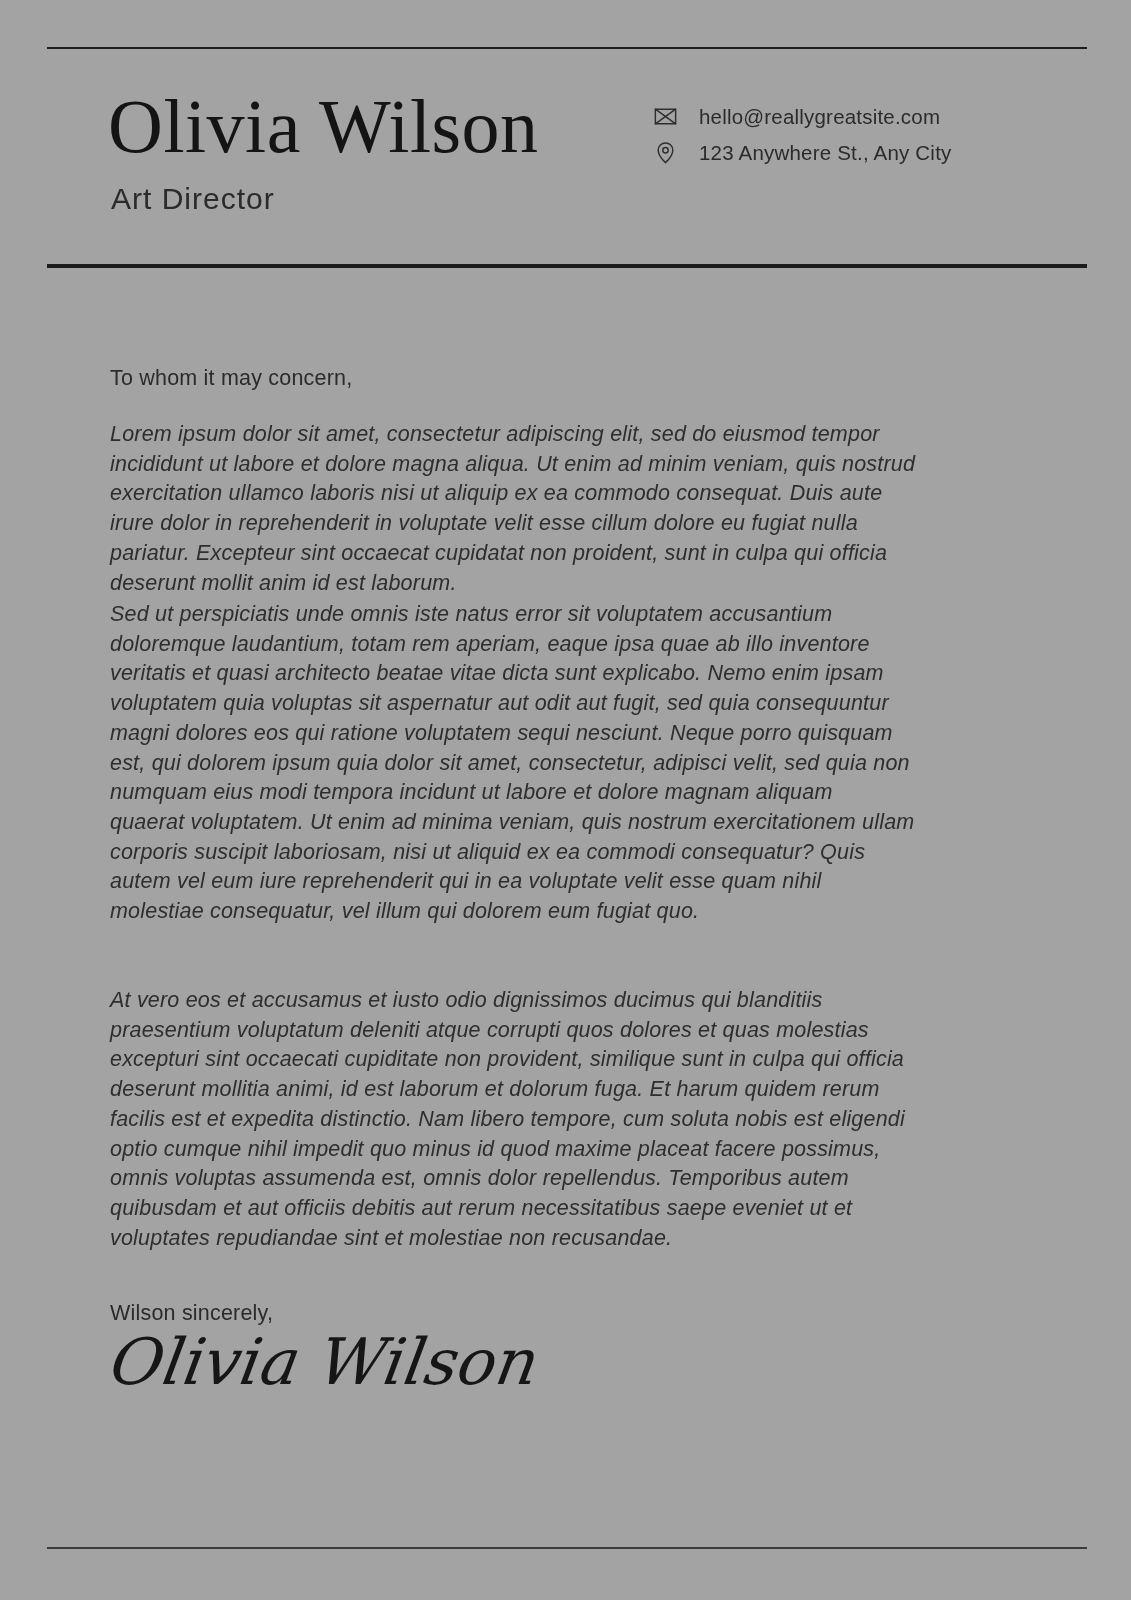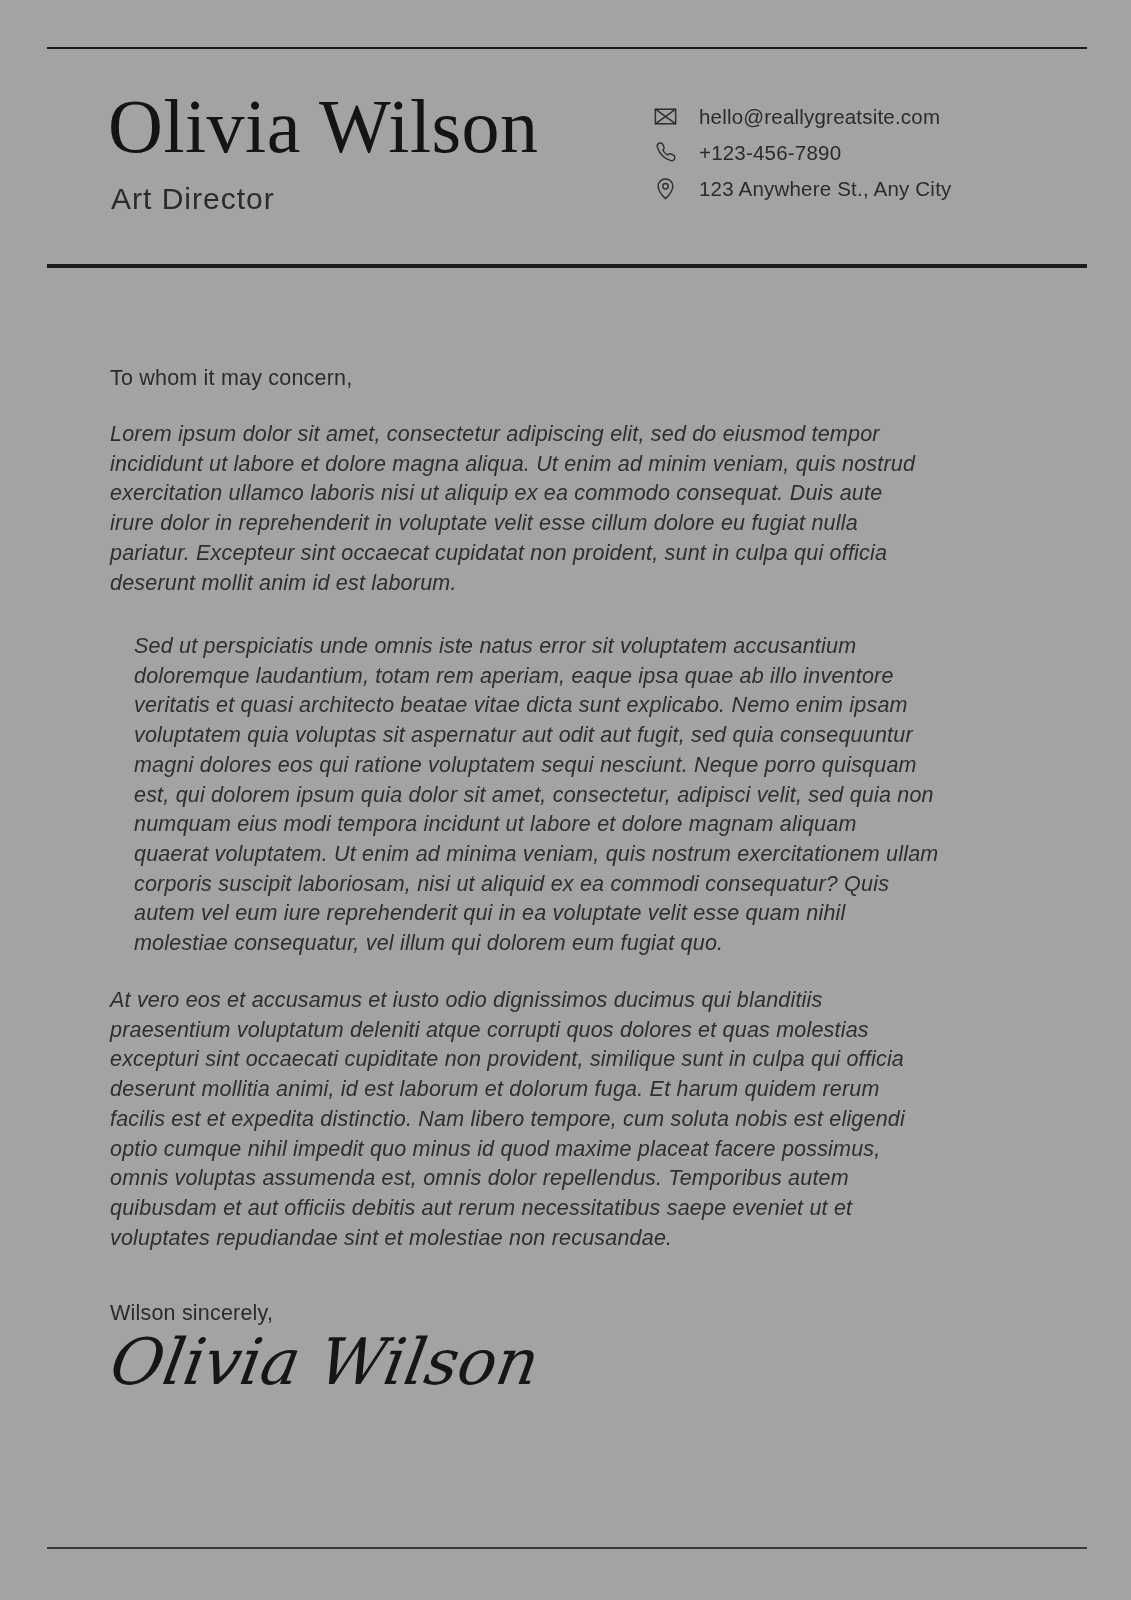--- a/index.html
+++ b/index.html
@@ -40,21 +40,21 @@
   .greeting {
     position:absolute; left:110px; top:366px;
     font-size:21.5px; letter-spacing:0.2px;
   }
   .paragraph {
     position:absolute; left:110px;
     font-size:21.5px; line-height:29.7px; letter-spacing:0.2px;
     white-space:pre; color:#2e2e2e;font-style:italic;
   }
   .p1 { top:420px; }
-  .p2 { top:632px;margin-left:24px; }
+  .p2 { top:600px; }
   .p3 { top:986px; }
   .closing {
     position:absolute; left:110px; top:1301px;
     font-size:21.5px; letter-spacing:0.2px;
   }
   .signature {
     position:absolute; left:106px; top:1330px;
     font-family:"DejaVu Serif","Liberation Serif",serif;
     font-style:italic; font-size:64px; line-height:1;
     color:#161616; transform:skewX(-10deg); transform-origin:left bottom;
@@ -72,26 +72,20 @@
   <div class="job-title">Art Director</div>
 
   <div class="contact">
     <div class="contact-row">
       <svg viewBox="0 0 24 24">
         <rect x="3" y="5.5" width="18" height="13"></rect>
         <path d="M3 5.5 L21 18.5"></path>
         <path d="M21 5.5 L3 18.5"></path>
       </svg>
       <span class="contact-text">hello@reallygreatsite.com</span>
-    </div>
-    <div class="contact-row">
-      <svg viewBox="0 0 24 24">
-        <path d="M7.4 3.6 C5.6 3.6 4.2 5.1 4.7 7 C6.1 12.6 11 17.6 16.8 19.2 C18.7 19.7 20.3 18.3 20.3 16.4 C20.3 15.4 19.7 14.5 18.8 14.1 L16.7 13.3 C15.9 13 15 13.2 14.4 13.8 L13.9 14.3 C12 13.2 10.7 11.9 9.6 10 L10.1 9.5 C10.7 8.9 10.9 8 10.6 7.2 L9.8 5.1 C9.4 4.2 8.5 3.6 7.4 3.6 Z"></path>
-      </svg>
-      <span class="contact-text">+123-456-7890</span>
     </div>
     <div class="contact-row">
       <svg viewBox="0 0 24 24">
         <path d="M12 21 C12 21 5.5 15 5.5 10 A6.5 6.5 0 1 1 18.5 10 C18.5 15 12 21 12 21 Z"></path>
         <circle cx="12" cy="10" r="2.4"></circle>
       </svg>
       <span class="contact-text">123 Anywhere St., Any City</span>
     </div>
   </div>
 

